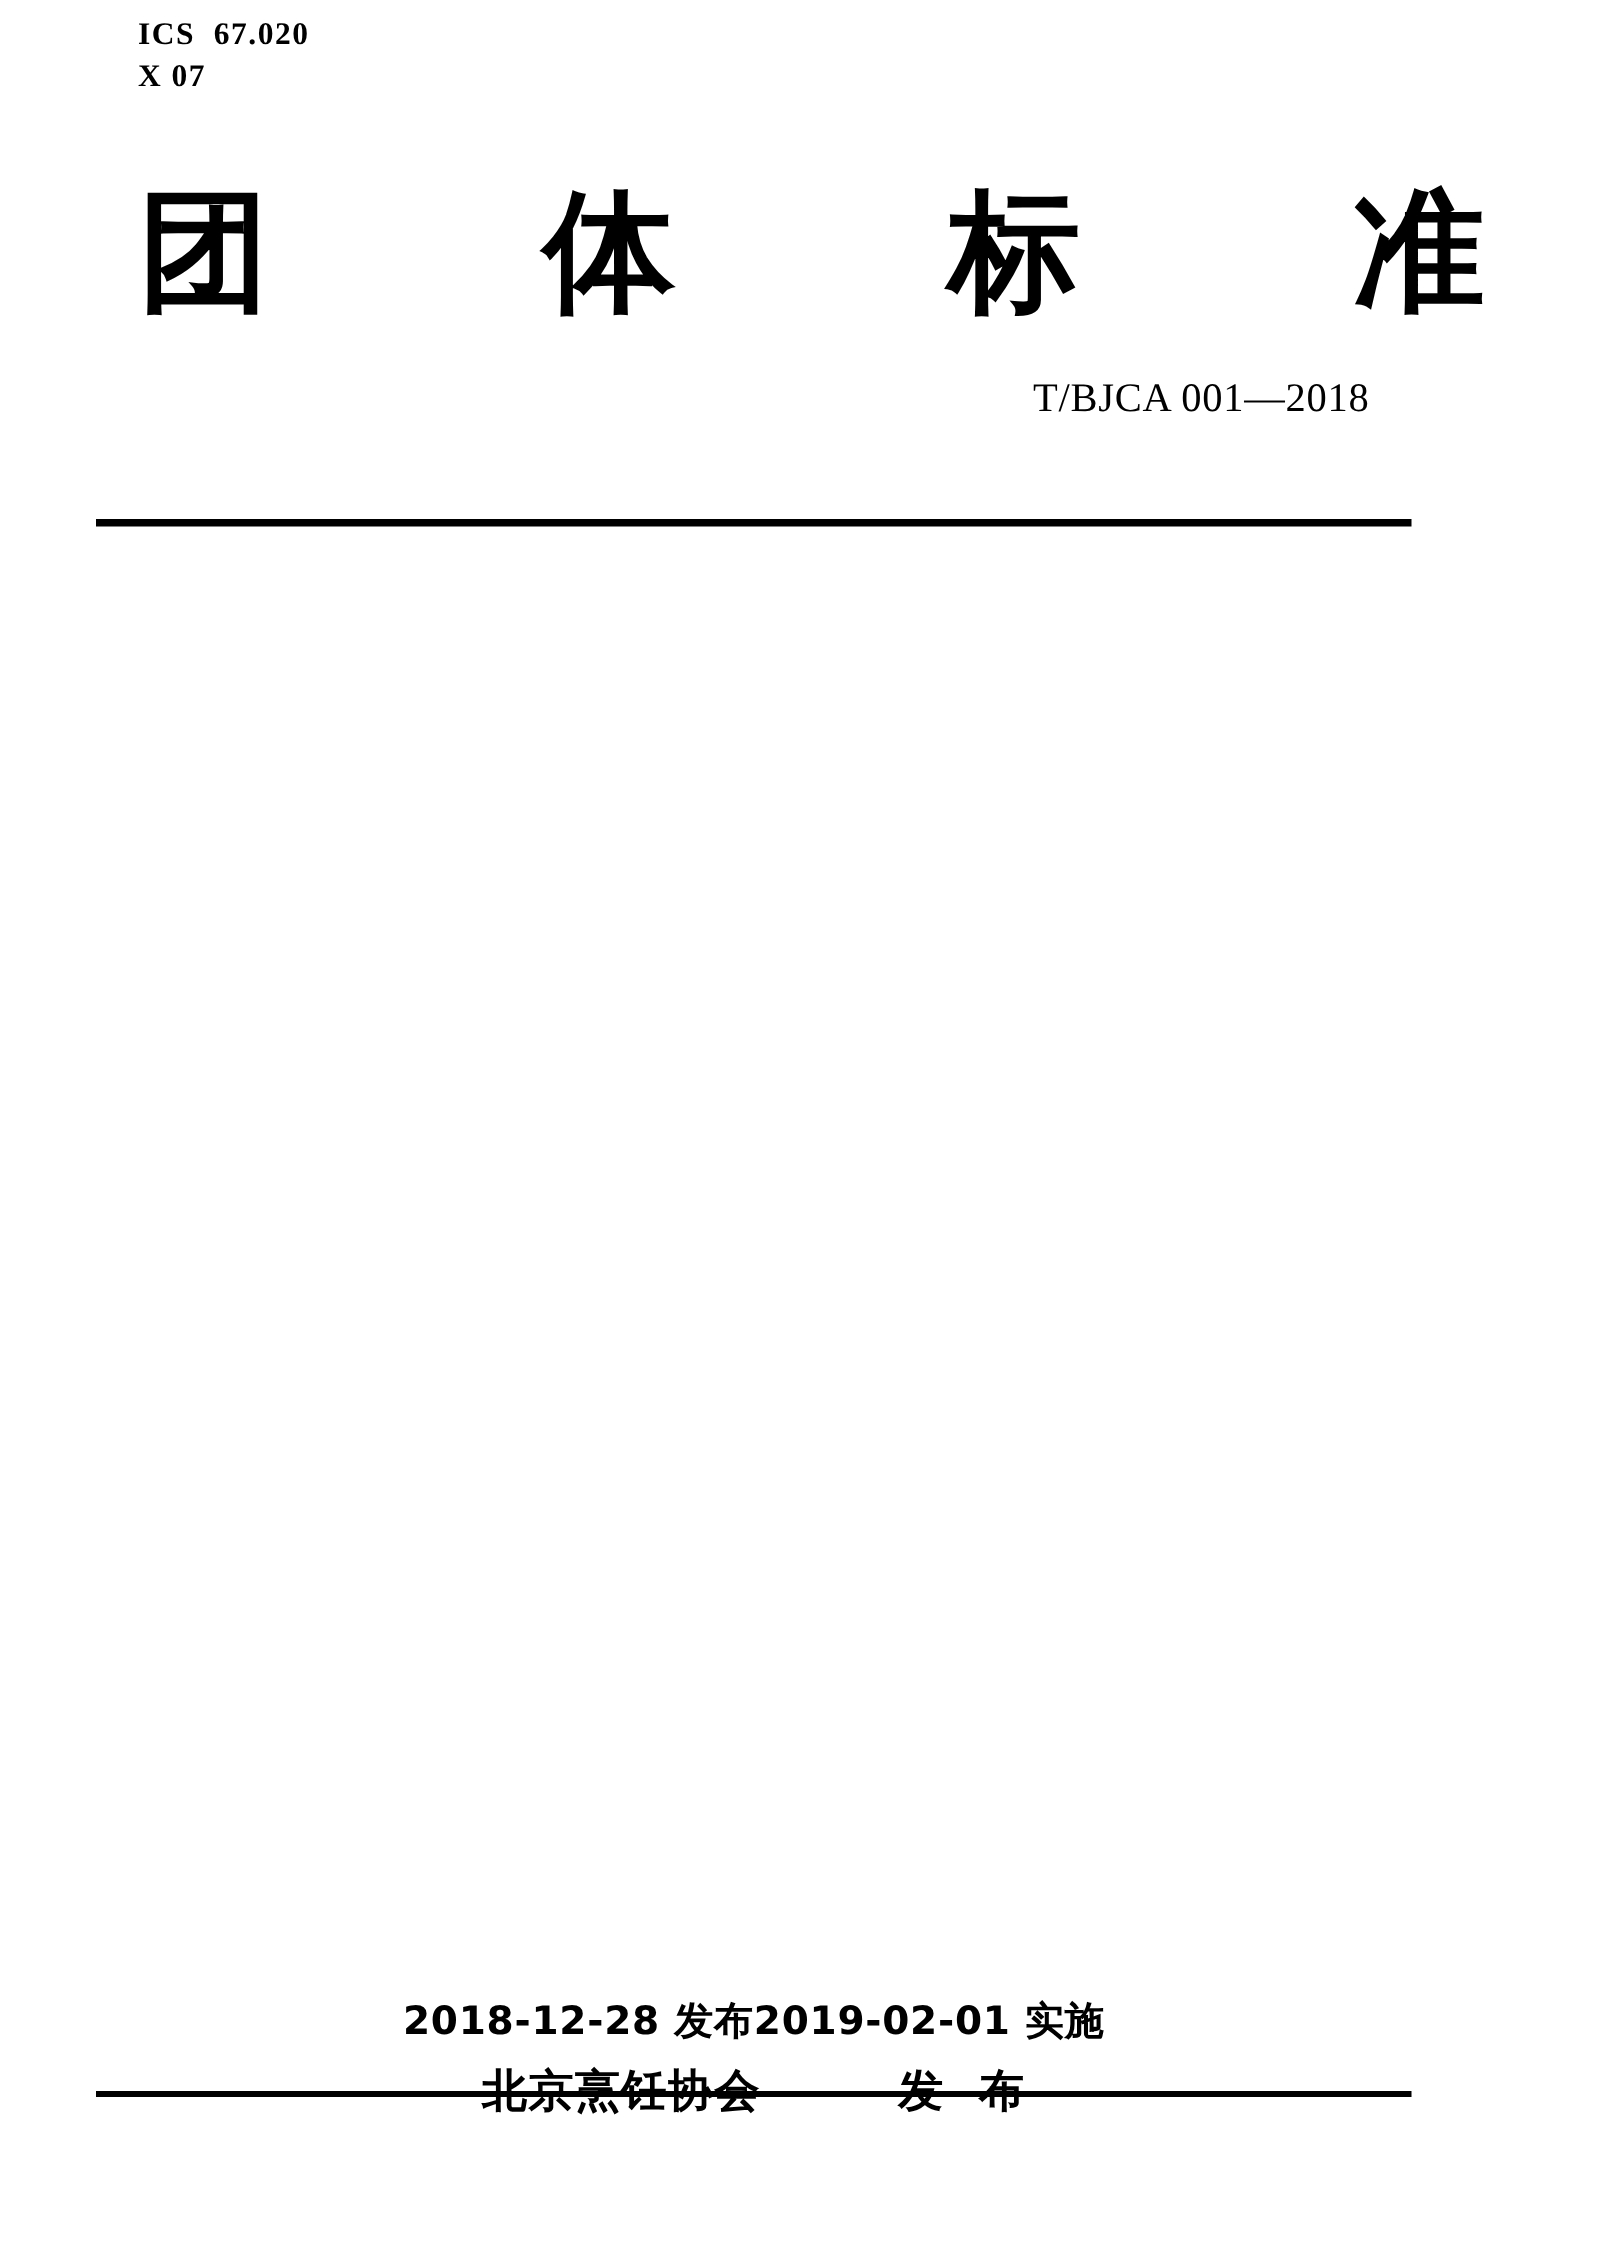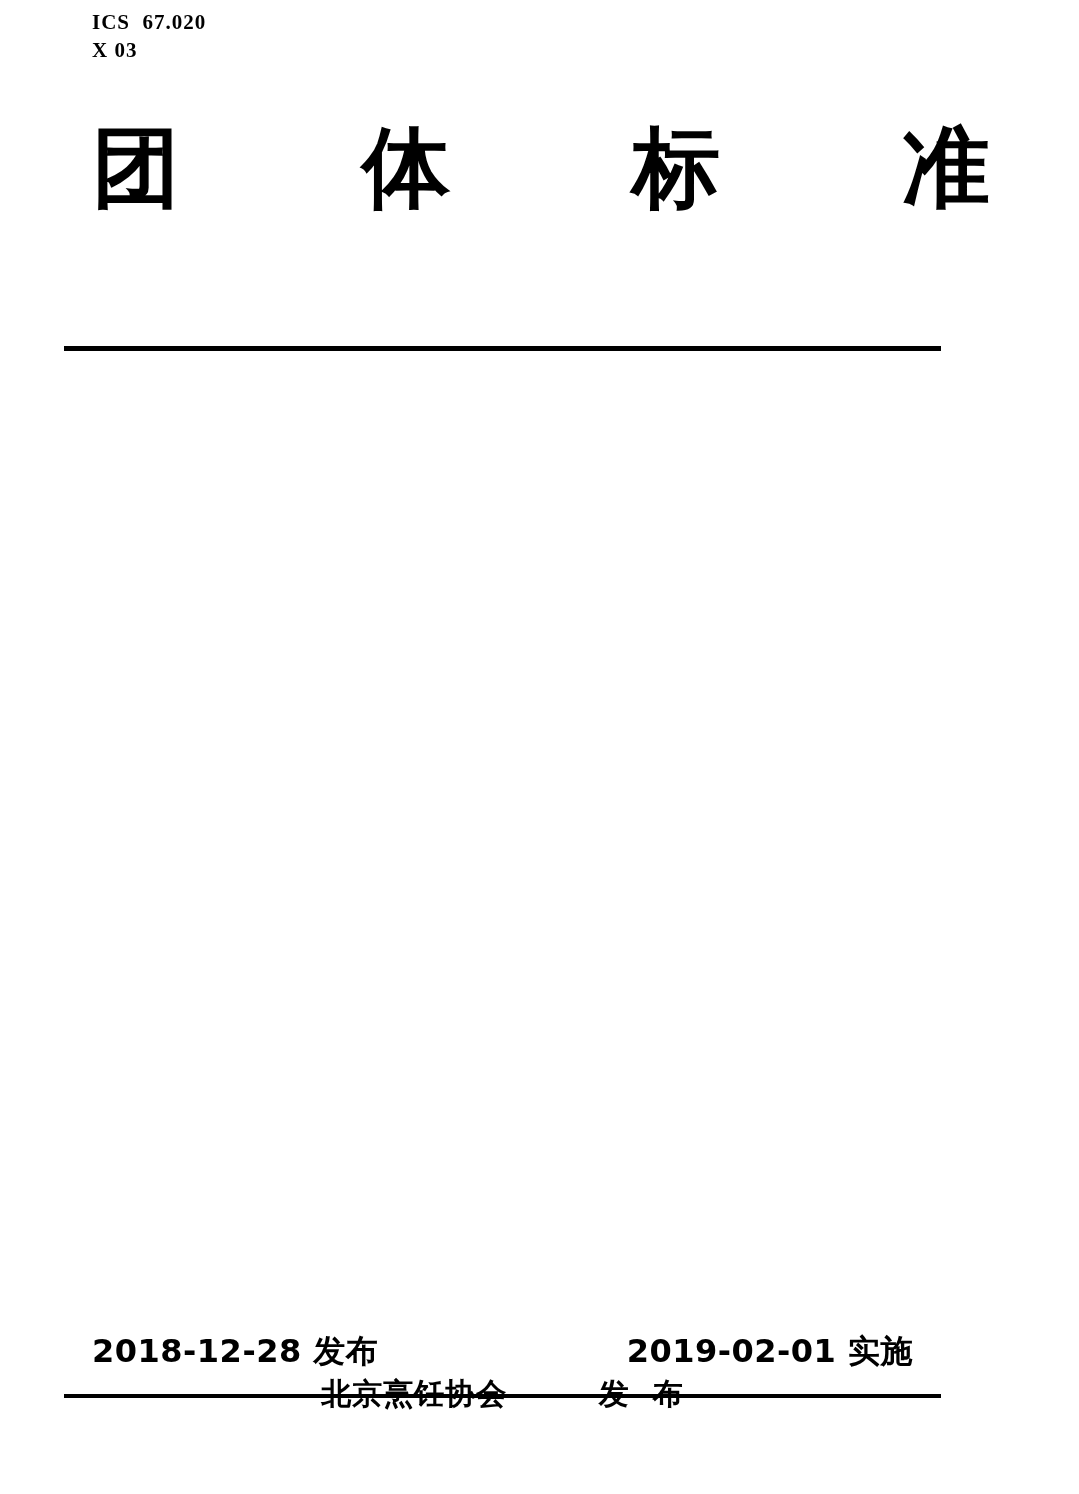--- a/index.html
+++ b/index.html
@@ -83,24 +83,24 @@
     white-space: pre;
   }
 
   
   .dates-row {
     position: absolute;
     left: 92px;
     right: 92px;
     top: 1330px;
     display: flex;
-    justify-content: space-between;
+    justify-content: center;
     font-family: "DejaVu Sans", sans-serif;
     font-weight: 700;
-    font-size: 32px;
+    font-size: 26px;
     letter-spacing: 0.5px;
   }
 
   .rule-bottom {
     position: absolute;
     left: 64px;
     right: 64px;
     top: 1394px;
     height: 4px;
     background: #000000;
@@ -120,30 +120,31 @@
     white-space: pre;
   }
 </style>
 </head>
 <body>
 
 <div class="page">
 
   <div class="ics-block">
     <div class="ics-line">ICS  67.020</div>
-    <div class="ics-line">X 03</div>
+    <div class="ics-line">X 07</div>
   </div>
 
   <div class="big-title">
     <span>团</span>
     <span>体</span>
     <span>标</span>
     <span>准</span>
   </div>
 
+  <div class="std-number">T/BJCA 001—2018</div>
 
   <div class="rule-top"></div>
 
 
   <div class="dates-row">
     <div>2018-12-28 发布</div>
     <div>2019-02-01 实施</div>
   </div>
 
   <div class="rule-bottom"></div>

